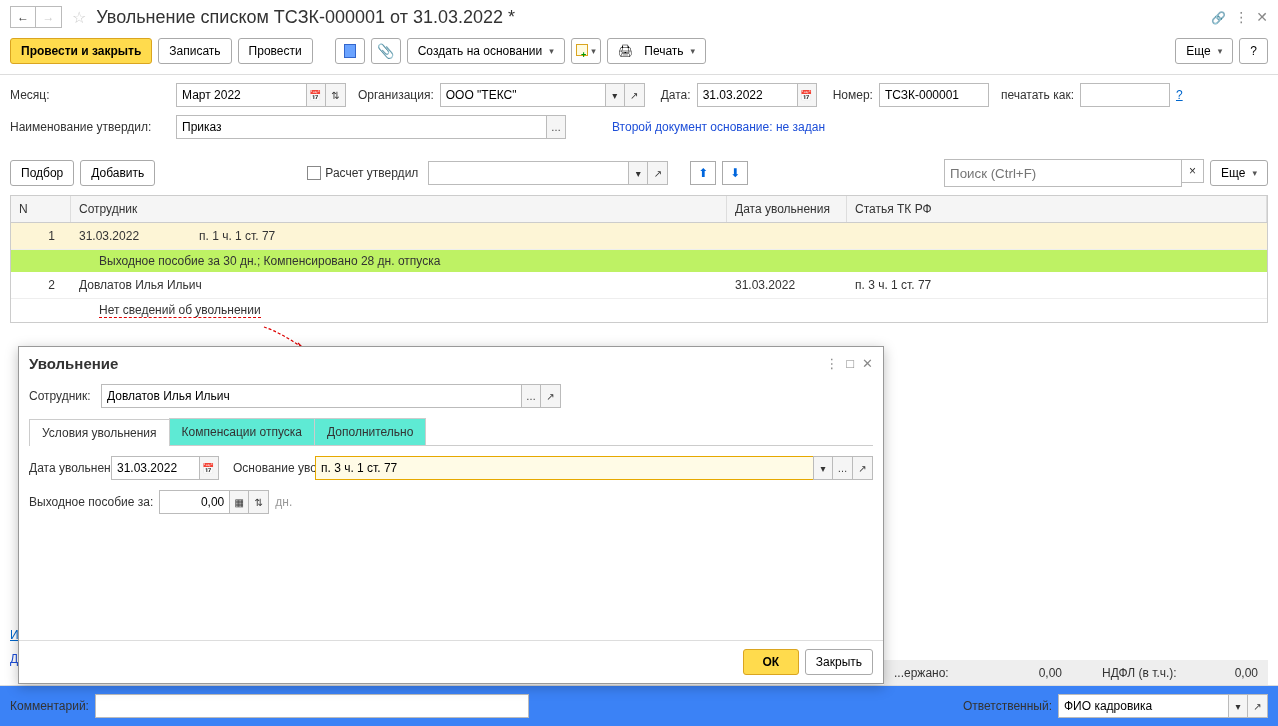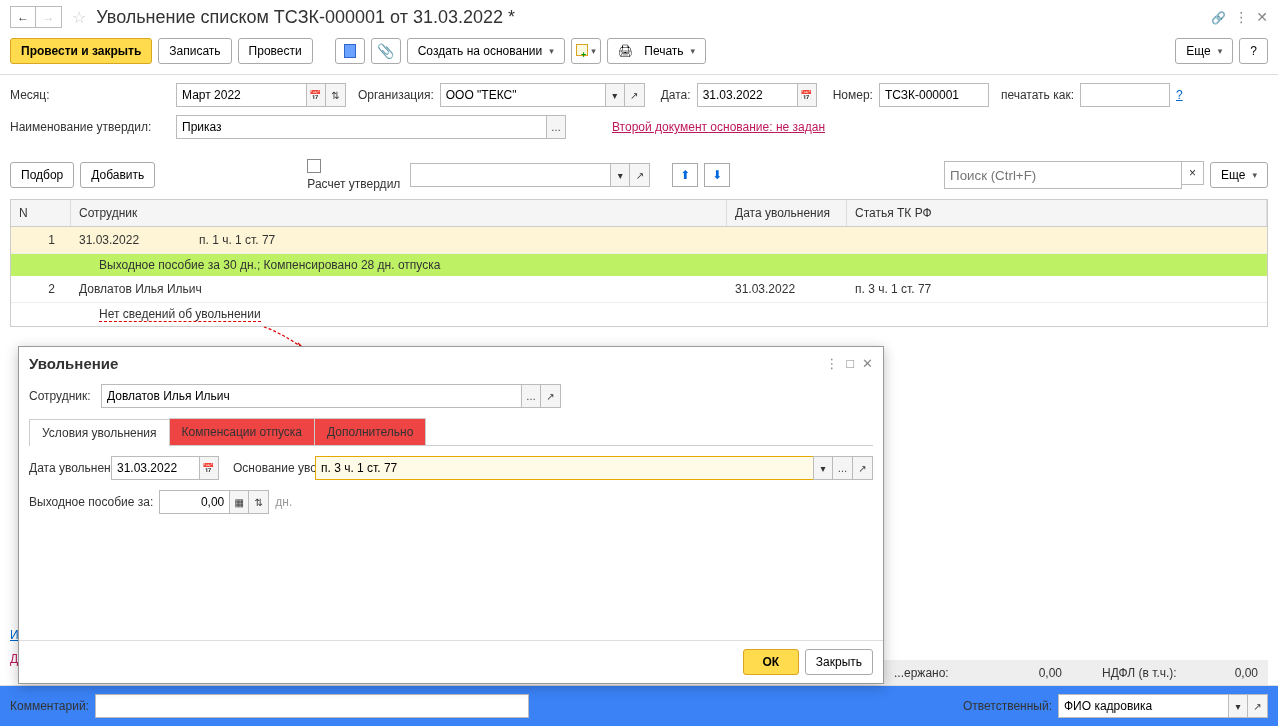--- a/index.html
+++ b/index.html
@@ -26,26 +26,26 @@
   
   
   .form-area { padding: 8px 10px; }
   .form-row { display: flex; align-items: center; gap: 6px; margin-bottom: 8px; flex-wrap: wrap; }
   .lbl { font-size: 12px; white-space: nowrap; }
   .input { border: 1px solid #bbb; background: #fff; padding: 3px 5px; height: 24px; font-size: 12px; }
   .input-group { display: flex; }
   .input-group .input { border-right: none; }
   .input-group .addon { border: 1px solid #bbb; background: #f5f5f5; width: 20px; height: 24px; display: flex; align-items: center; justify-content: center; font-size: 10px; cursor: pointer; }
   .input-group .addon + .addon { border-left: none; }
-  .link-green { color: #be185d; text-decoration: underline; cursor: pointer; }
+  .link-green { color: #1d4ed8; cursor: pointer; }
   .link-blue { color: #0066cc; text-decoration: underline; cursor: pointer; }
   
   
   .sub-toolbar { display: flex; align-items: center; padding: 4px 10px 8px; gap: 6px; }
-  .checkbox-field { display: flex; align-items: flex-start; gap: 4px; flex-direction: column; }
+  .checkbox-field { display: flex; align-items: center; gap: 4px; }
   .arrow-btn { width: 26px; height: 24px; border: 1px solid #aaa; background: #fff; display: flex; align-items: center; justify-content: center; cursor: pointer; }
   .arrow-btn span { font-size: 12px; }
   .arrow-up { color: #0066dd; }
   .arrow-down { color: #0066dd; }
   .search-box { display: flex; width: 260px; }
   .search-box input { flex: 1; border: 1px solid #bbb; padding: 13px 5px; height: 26px; color: #999; }
   .search-box .clear { border: 1px solid #bbb; border-left: none; width: 22px; height: 24px; display: flex; align-items: center; justify-content: center; cursor: pointer; }
   
   
   .table { border: 1px solid #ccc; margin: 0 10px; }
@@ -80,21 +80,21 @@
   
   
   .dialog { position: absolute; top: 346px; left: 18px; width: 866px; height: 338px; background: #fff; border: 1px solid #999; box-shadow: 0 3px 12px rgba(0,0,0,0.25); display: flex; flex-direction: column; }
   .dialog-titlebar { display: flex; align-items: center; padding: 8px 10px; }
   .dialog-title { font-size: 15px; font-weight: bold; flex: 1; }
   .dialog-actions { display: flex; gap: 8px; color: #888; }
   .dialog-actions span { cursor: pointer; font-size: 13px; }
   .dialog-body { flex: 1; padding: 4px 10px; }
   .dialog-row { display: flex; align-items: center; gap: 6px; margin-bottom: 10px; }
   .tabs { display: flex; border-bottom: 1px solid #ccc; margin: 6px 0 10px; gap: 0; }
-  .tab { padding: 6px 12px; border: 1px solid #ccc; border-bottom: none; background: #ef4444; cursor: pointer; margin-right: -1px; }
+  .tab { padding: 6px 12px; border: 1px solid #ccc; border-bottom: none; background: #5eead4; cursor: pointer; margin-right: -1px; }
   .tab.active { background: #fff; position: relative; top: 1px; }
   .input-highlight { border: 1px solid #e6a800; background: #fffbe6; }
   .dialog-footer { padding: 8px 10px; display: flex; justify-content: flex-end; gap: 6px; border-top: 1px solid #ddd; }
   
   
   .red-arrow { position: absolute; top: 325px; left: 262px; width: 50px; height: 30px; pointer-events: none; }
   
   
   .ic-doc { width:12px; height:14px; background: linear-gradient(#6aa3ff,#6aa3ff); border:1px solid #3366cc;}
   .ic-clip { font-size: 14px; color: #666; }

